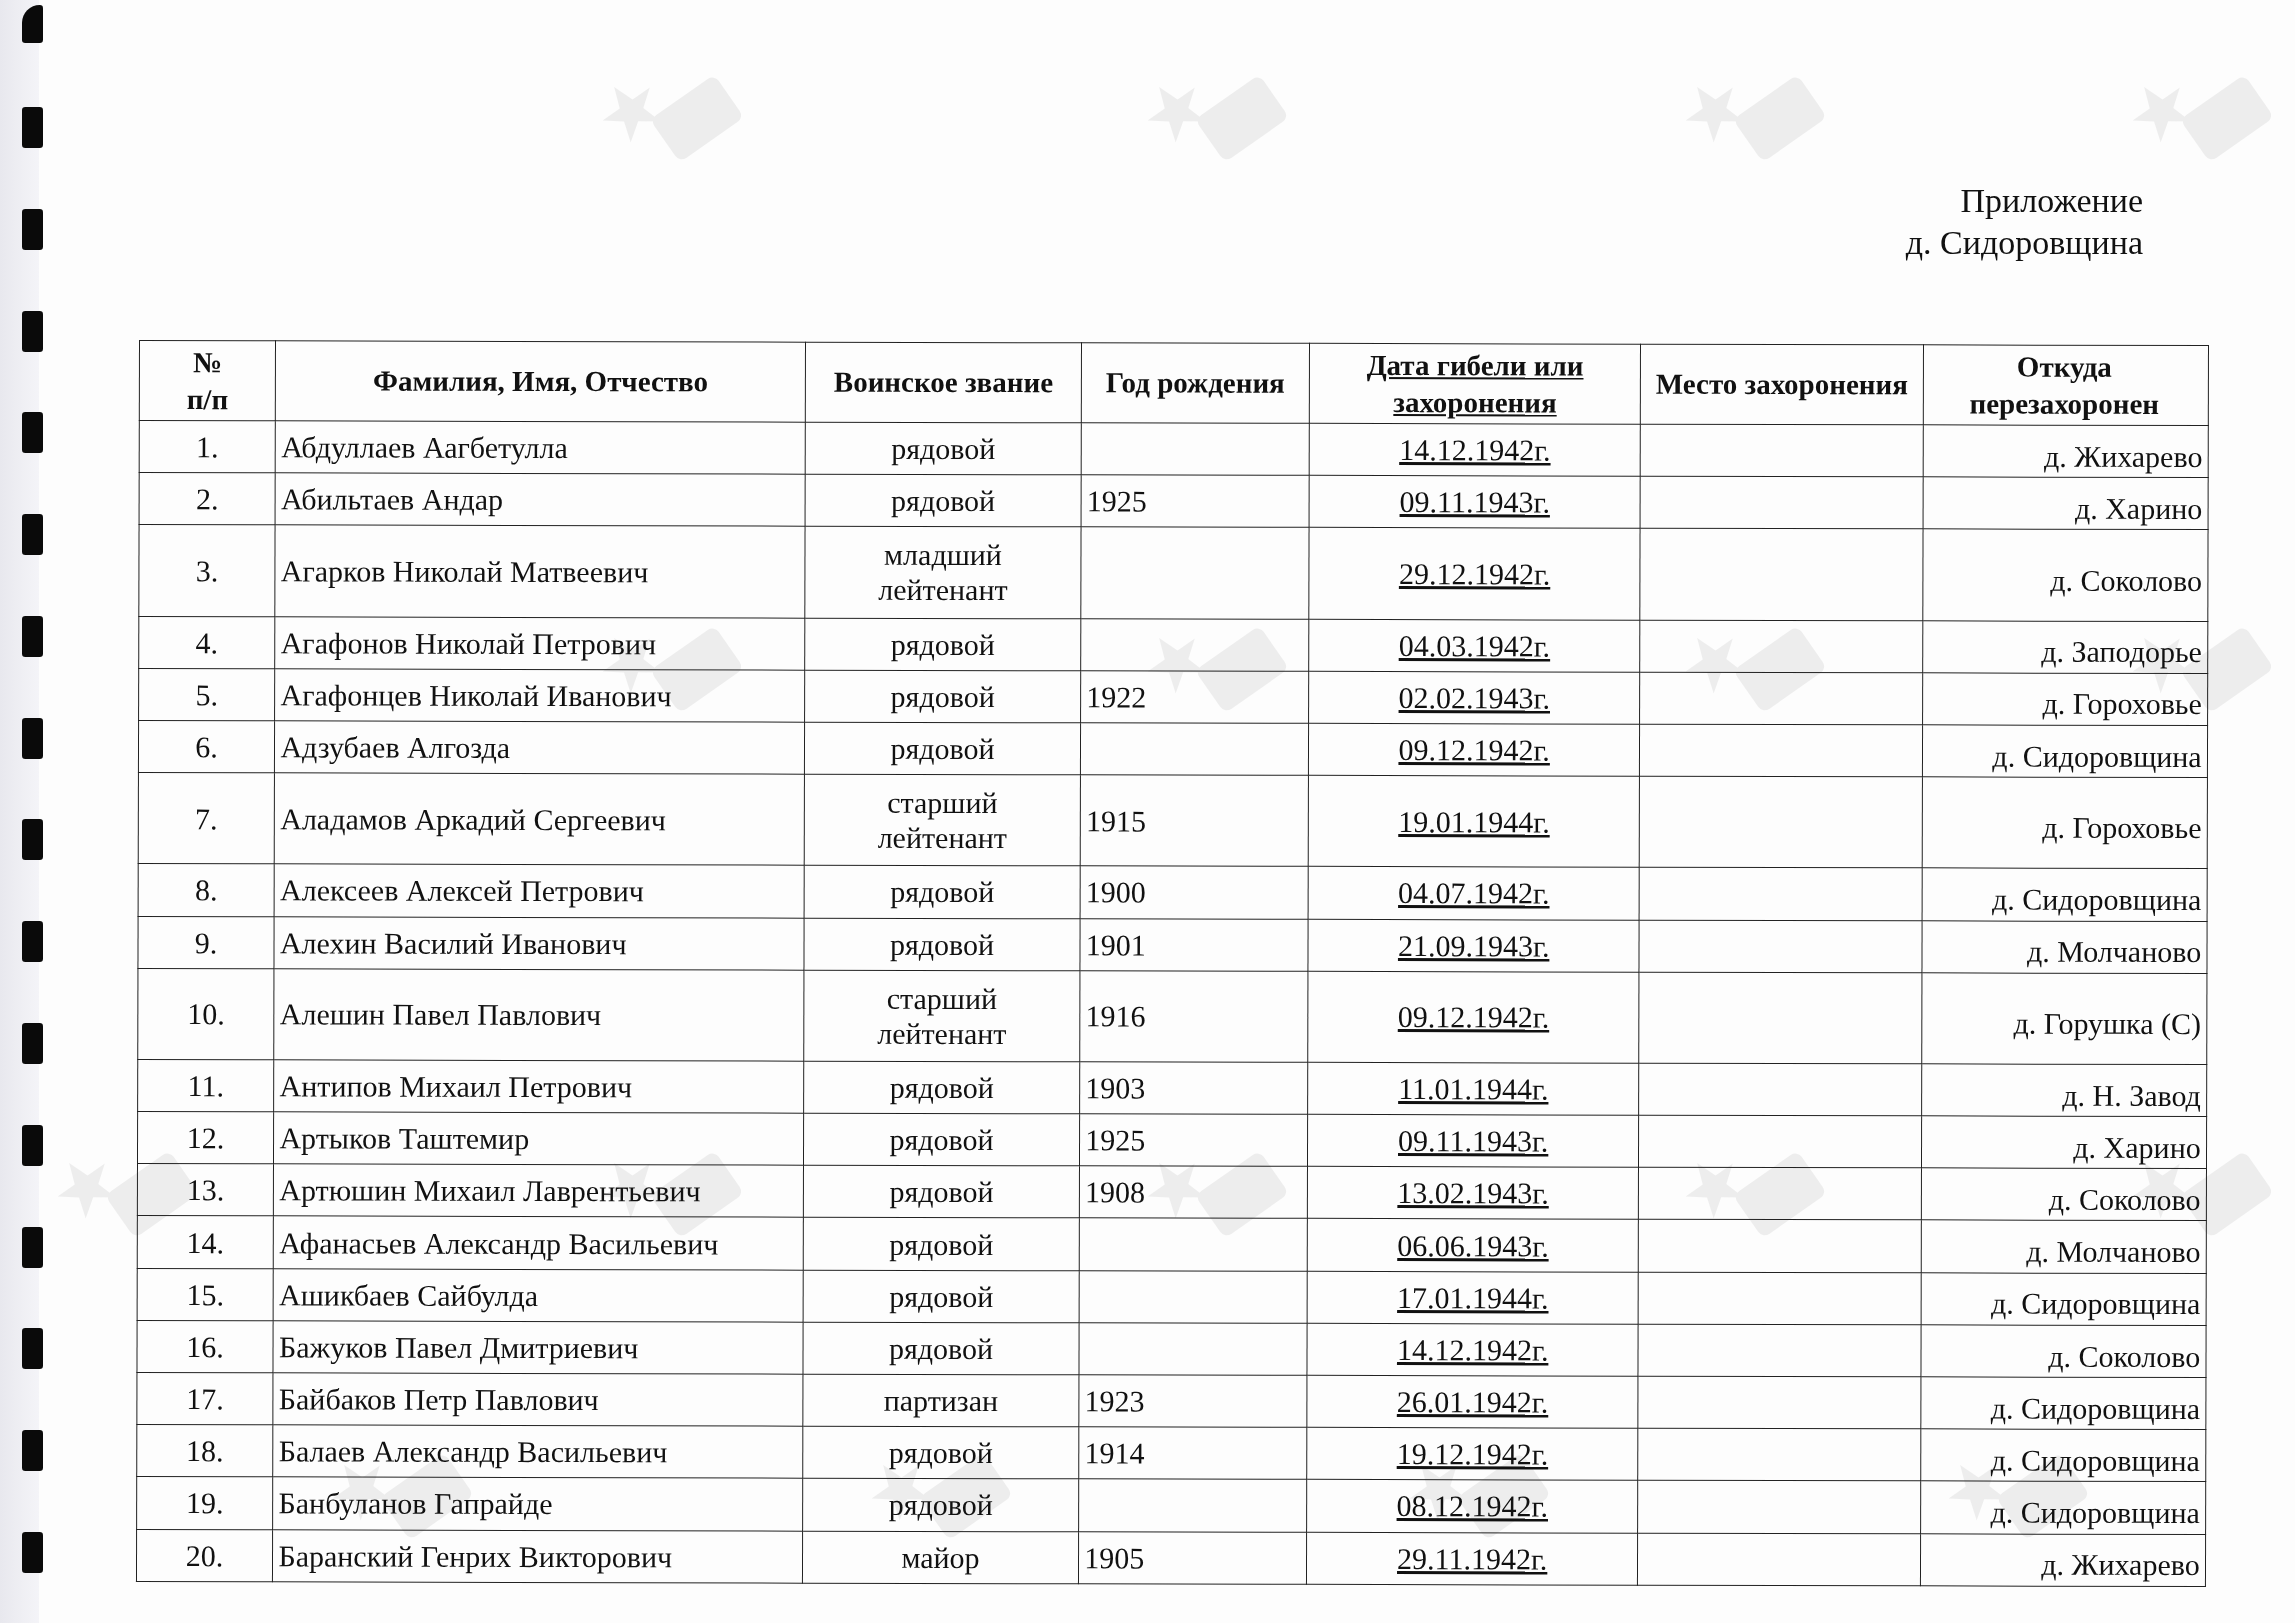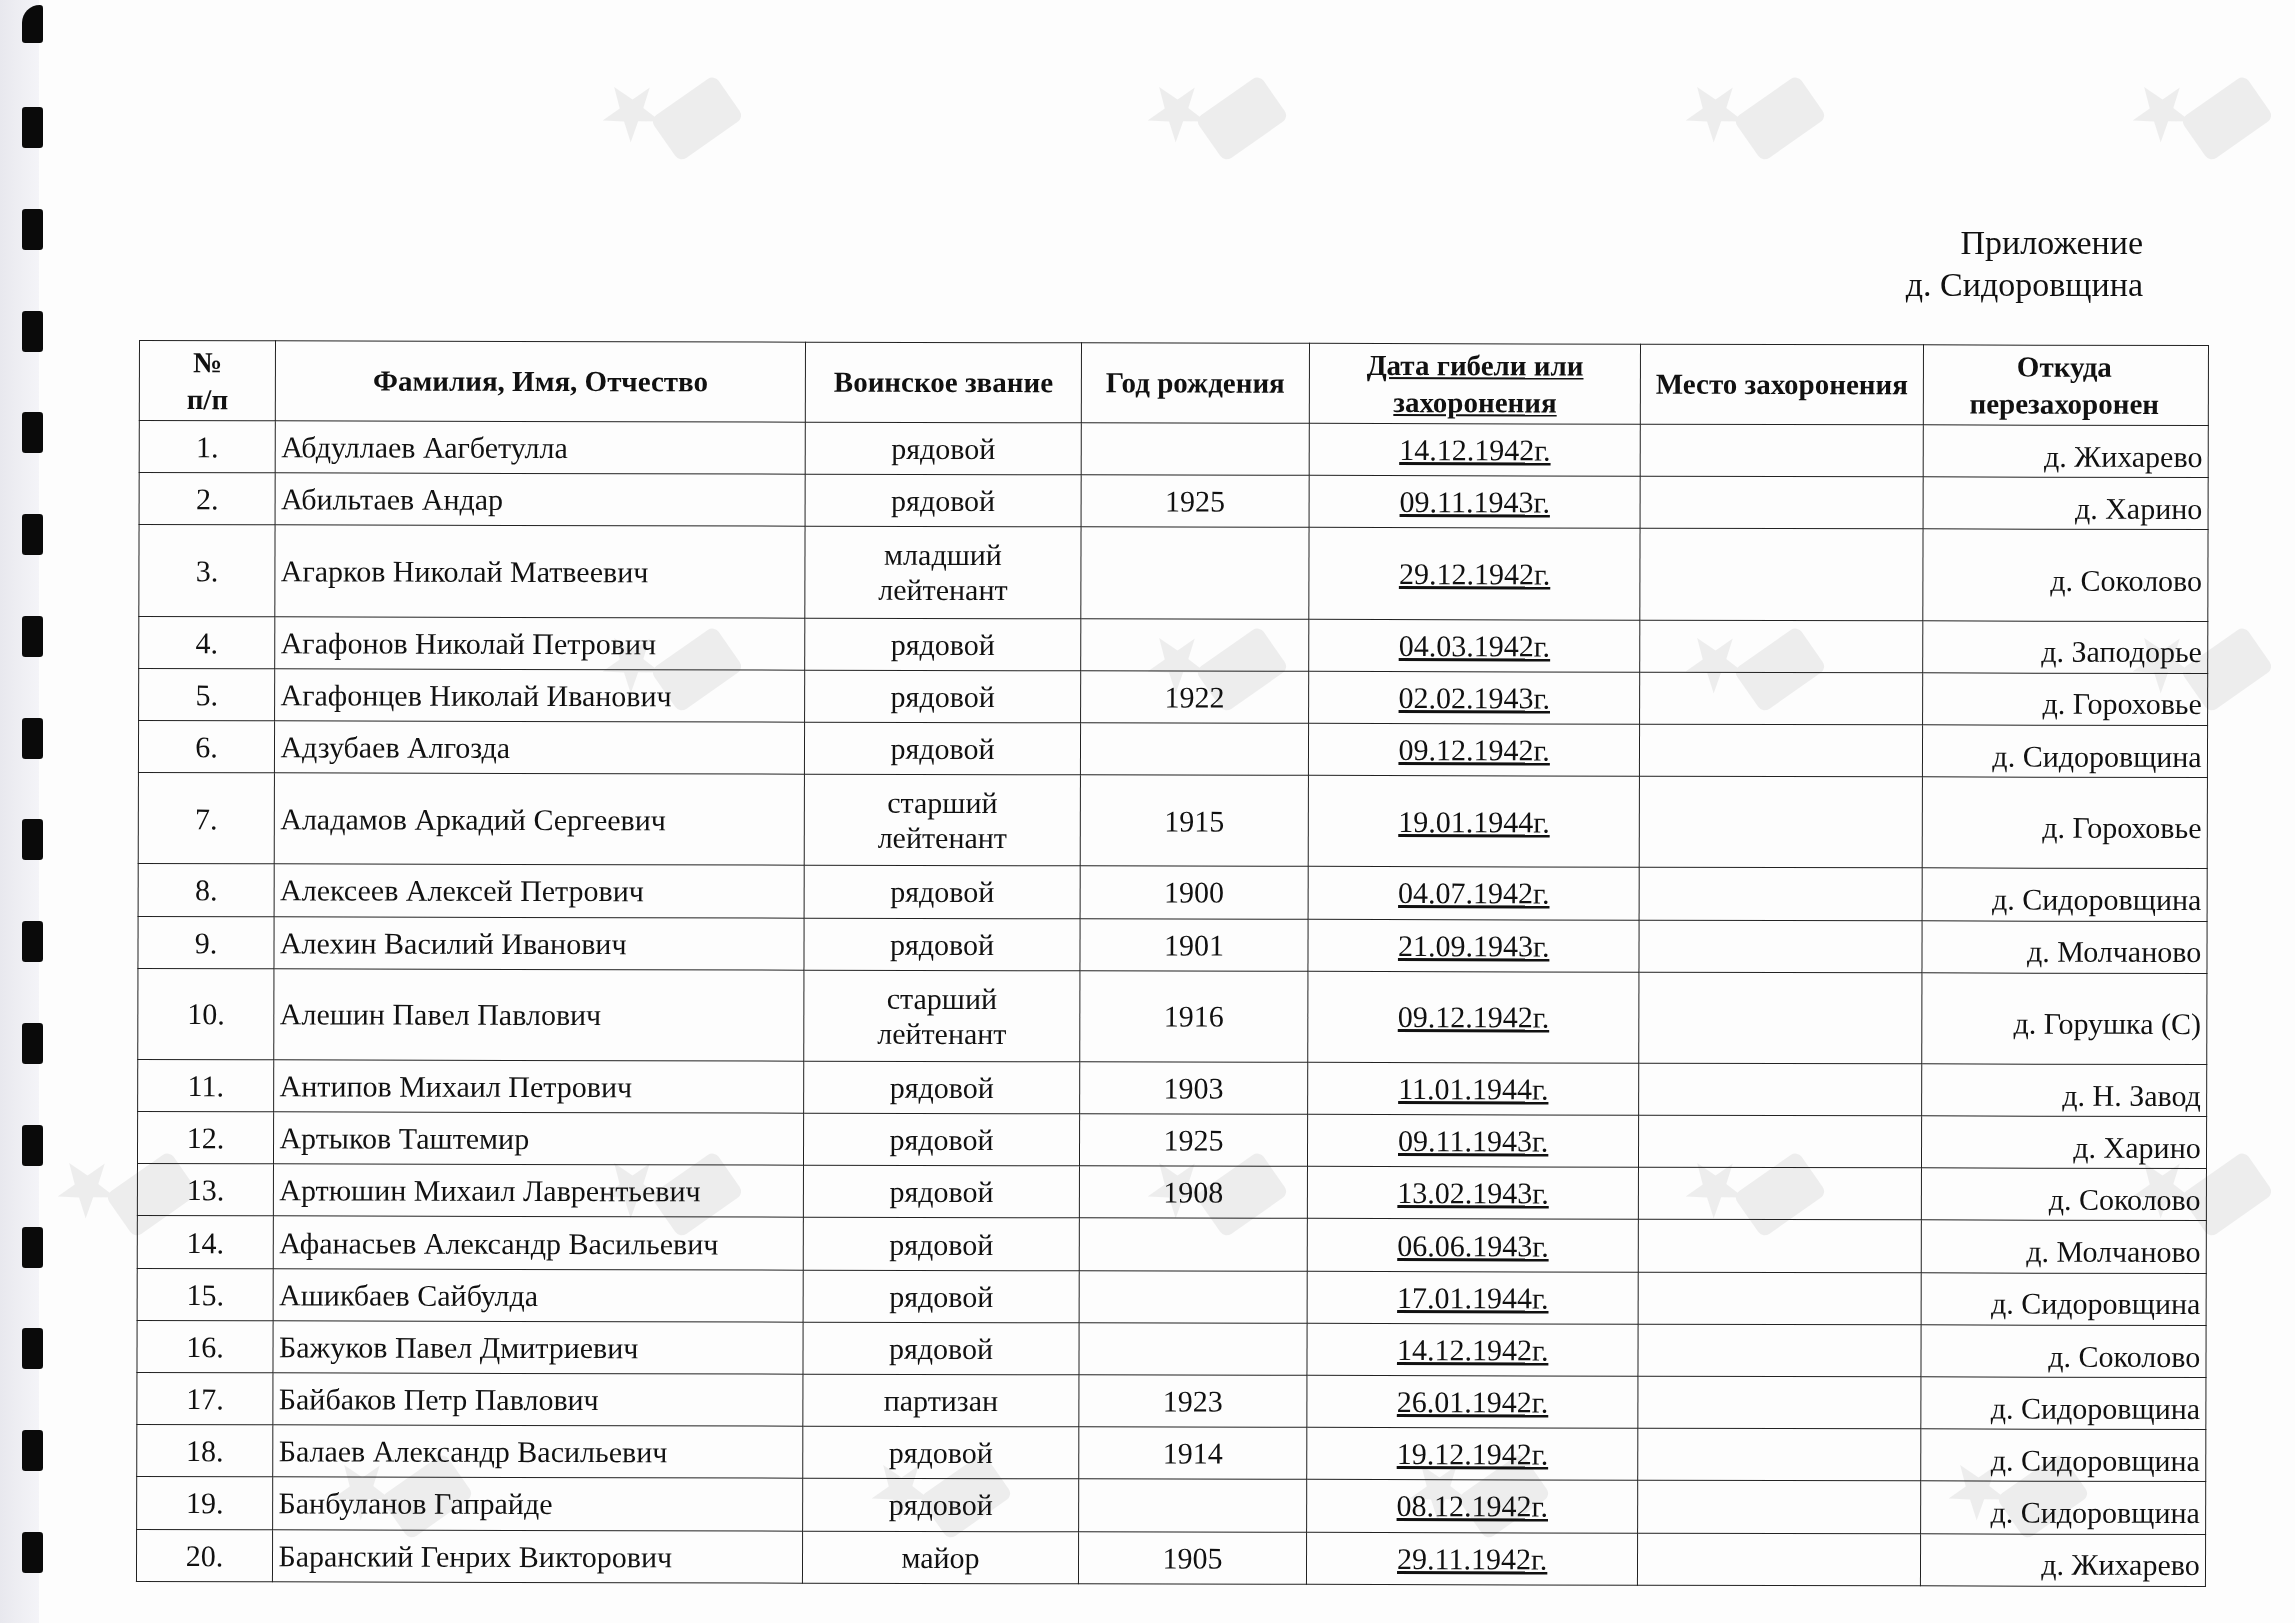--- a/index.html
+++ b/index.html
@@ -20,21 +20,21 @@
   }
   .hole.first { border-top-left-radius: 18.4px; height: 38px; }
   .watermark {
     position: absolute; width: 131px; height: 118px; opacity: 0.08;
     transform: rotate(-35deg); pointer-events: none;
   }
   .watermark svg { width: 100%; height: 100%; }
 
   .heading {
     position: absolute; right: 152px; top: 180px; text-align: right;
-    font-size: 34px; line-height: 42px; margin-top: 42px;
+    font-size: 34px; line-height: 42px;
   }
   .heading div:nth-child(3) { margin-right: -9.2px; }
 
   table.registry {
     position: absolute; left: 139px; top: 340px;
     width: 2070px; border-collapse: collapse;
     transform: rotate(0.14deg); transform-origin: left top;
     font-size: 30px;
   }
   table.registry th, table.registry td {
@@ -44,21 +44,21 @@
   }
   table.registry th {
     font-weight: bold; font-size: 29px; line-height: 37px; text-align: center;
     height: 79px; font-family: "Liberation Serif", serif;
   }
   table.registry td { height: 42px; line-height: 35px; }
   table.registry tr.tall td { height: 81px; }
   .c-num { width: 129px; text-align: center; }
   .c-name { width: 536px; text-align: left; }
   .c-rank { width: 271px; text-align: center; }
-  .c-year { width: 221px; text-align: center; }
+  .c-year { width: 221px; text-align: left; }
   .c-date { width: 328px; text-align: center; text-decoration: underline; }
   .c-place { width: 276px; text-align: center; }
   .c-from { width: 281px; text-align: left; padding-left: 2.6px !important; margin-left: 41px; }
   td.c-from { padding-top: 9.2px !important; text-align: right; }
 </style>
 </head>
 <body>
 
 <div class="left-strip"></div>
 <div class="binding-holes" id="holes">

